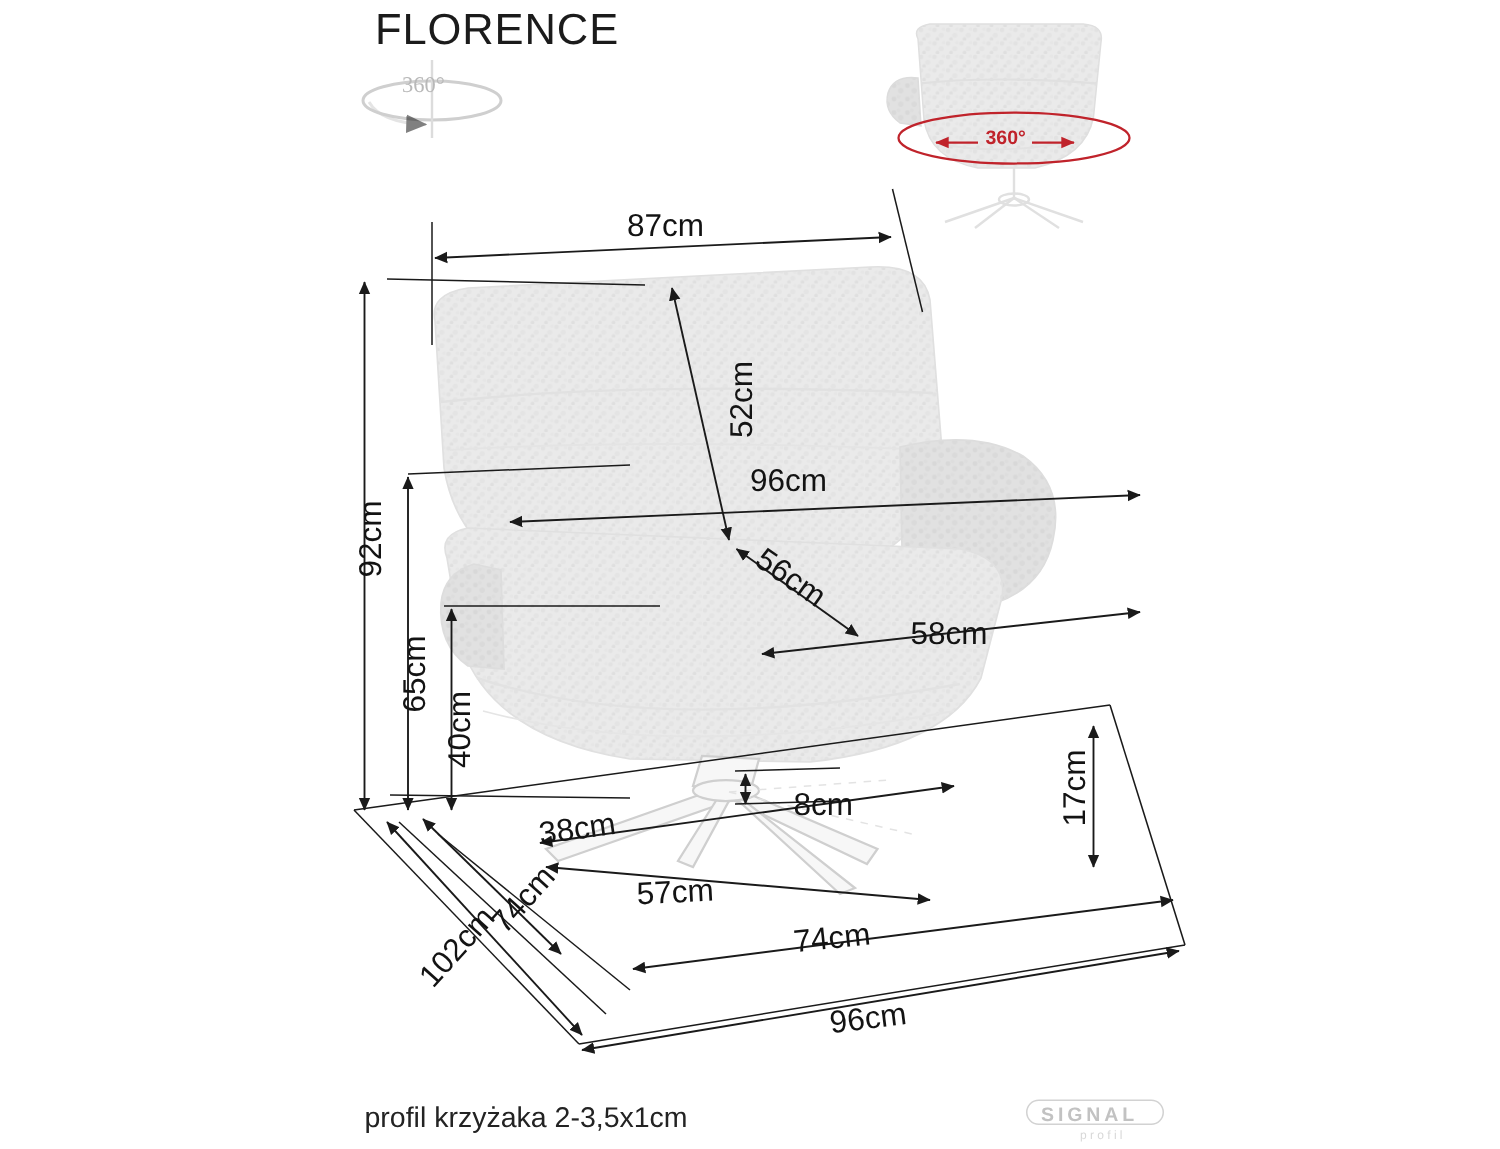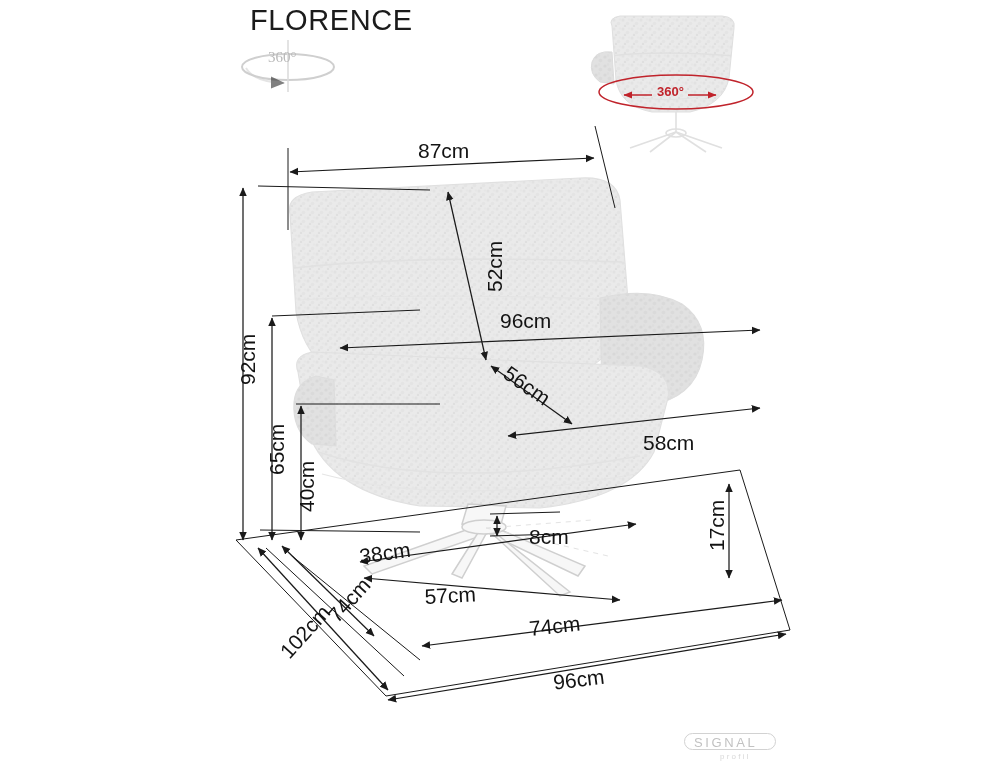--- a/index.html
+++ b/index.html
@@ -64,21 +64,21 @@
     height: 17px;
     border: 1.4px solid #d2d2d2;
     border-radius: 9px;
     box-sizing: border-box;
   }
   .logo-word {
     position: absolute;
     left: 10px;
     top: 2px;
     font-size: 13px;
-    font-weight: normal;
+    font-weight: bold;
     letter-spacing: 2.6px;
     color: #c2c2c2;
     font-family: "Liberation Sans", sans-serif;
   }
   .logo-sub {
     position: absolute;
     left: 36px;
     top: 19px;
     font-size: 8px;
     letter-spacing: 2.2px;
@@ -250,38 +250,39 @@
   <div class="txt dim rot90" style="left:237px; top:385px;">92cm</div>
 
   <div class="txt dim rot90" style="left:266px; top:475px;">65cm</div>
 
   <div class="txt dim rot90" style="left:296px; top:512px;">40cm</div>
 
   <div class="txt dim" style="left:500px; top:310px;">96cm</div>
 
   <div class="txt dim" style="left:512px; top:362px; transform:rotate(35deg); transform-origin:0 0;">56cm</div>
 
-  <div class="txt dim" style="left:607px; top:432px;margin-left:36px;">58cm</div>
+  <div class="txt dim" style="left:607px; top:412px;">58cm</div>
 
   <div class="txt dim" style="left:358px; top:546px; transform:rotate(-8deg); transform-origin:0 0;">38cm</div>
 
   <div class="txt dim" style="left:324px; top:612px; transform:rotate(-48deg); transform-origin:0 0;">74cm</div>
 
   <div class="txt dim" style="left:276px; top:648px; transform:rotate(-48deg); transform-origin:0 0;">102cm</div>
 
   <div class="txt dim" style="left:506px; top:526px;margin-left:23px;">8cm</div>
 
   <div class="txt dim" style="left:424px; top:586px; transform:rotate(-3deg); transform-origin:0 0;">57cm</div>
 
   <div class="txt dim rot90" style="left:706px; top:551px;">17cm</div>
 
   <div class="txt dim" style="left:528px; top:618px; transform:rotate(-6deg); transform-origin:0 0;">74cm</div>
 
   <div class="txt dim" style="left:552px; top:672px; transform:rotate(-7deg); transform-origin:0 0;">96cm</div>
 
+  <div class="txt foot" style="left:243px; top:736px;">profil krzyżaka 2-3,5x1cm</div>
 
   <div class="logo-wrap">
     <div class="logo-pill"></div>
     <div class="logo-word">SIGNAL</div>
     <div class="logo-sub">profil</div>
   </div>
 
 </div>
 
 </body></html>

